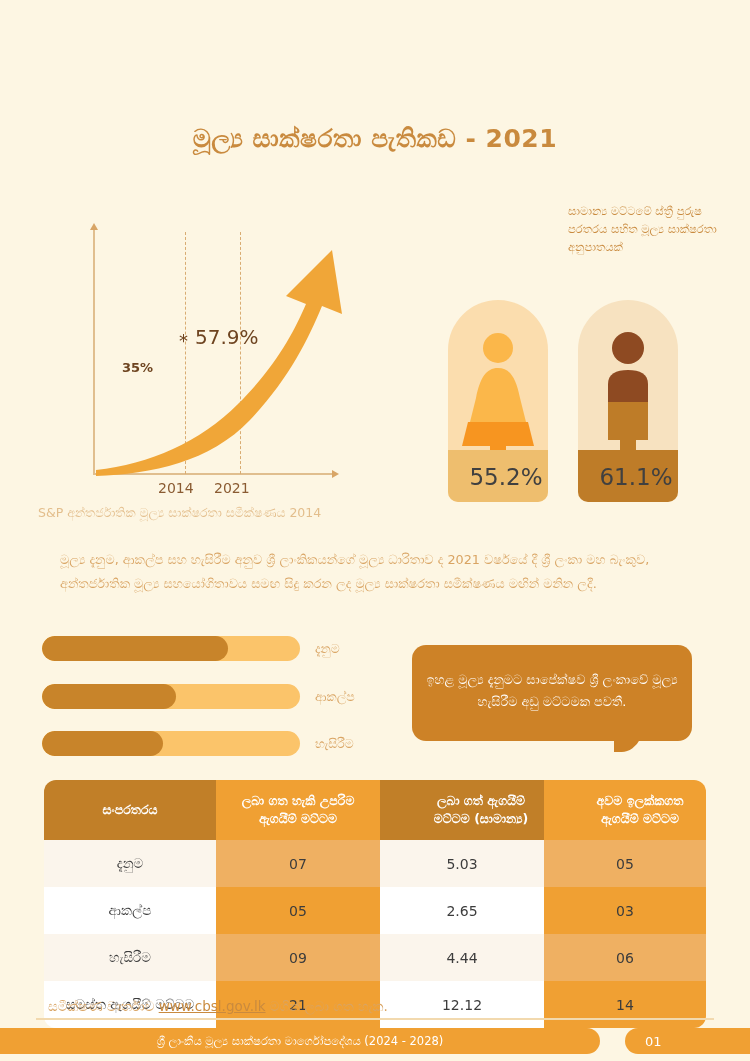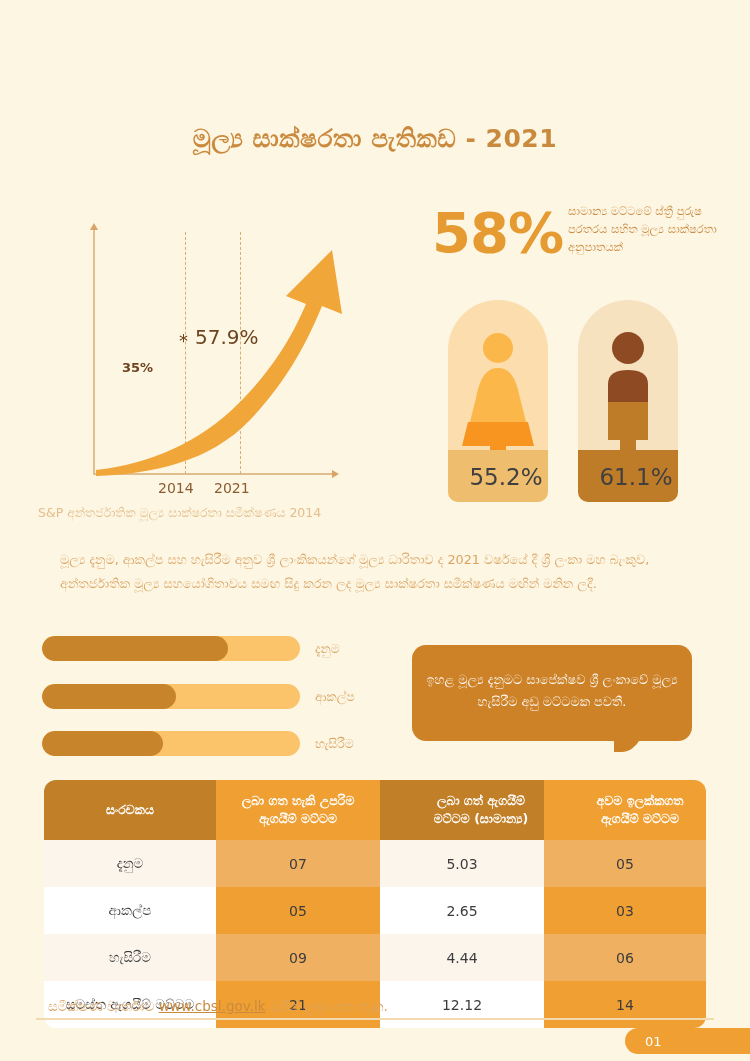--- a/index.html
+++ b/index.html
@@ -143,21 +143,20 @@
 
     <div class="star">*</div>
     <div class="val35">35%</div>
     <div class="val579">57.9%</div>
     <div class="tick a">2014</div>
     <div class="tick b">2021</div>
   </div>
 
   <div class="srcnote">S&amp;P අන්තර්ජාතික මූල්‍ය සාක්ෂරතා සමීක්ෂණය 2014</div>
 
-  <div class="big-pct">58%</div>
   <div class="big-pct-note">සාමාන්‍ය මට්ටමේ ස්ත්‍රී පුරුෂ පරතරය සහිත මූල්‍ය සාක්ෂරතා අනුපාතයක්</div>
 
   <div class="fig female">
     <svg width="100" height="160" viewBox="0 0 100 160" style="position:absolute;left:0;top:26px;">
       <circle cx="50" cy="22" r="15" fill="#FBB74A"></circle>
       <path d="M50 42 C62 42 68 52 72 72 L78 96 L22 96 L28 72 C32 52 38 42 50 42 Z" fill="#FBB74A"></path>
       <path d="M20 96 L80 96 L86 120 L58 120 L58 156 L42 156 L42 120 L14 120 Z" fill="#F79520"></path>
     </svg>
     <div class="base"></div>
     <div class="pct">55.2%</div>
@@ -191,21 +190,21 @@
   </div>
   <div class="barlabel r3">හැසිරීම</div>
 
   <div class="bubble">
     <div class="txt">ඉහළ මූල්‍ය දැනුමට සාපේක්ෂව ශ්‍රී ලංකාවේ මූල්‍ය හැසිරීම අඩු මට්ටමක පවතී.</div>
     <div class="tail"></div>
   </div>
 
   <div class="table">
     <div class="trow thead">
-      <div class="tcell c0">සංරචකය</div>
+      <div class="tcell c0">සංපරතරය</div>
       <div class="tcell c1">ලබා ගත හැකි උපරිම ඇගයීම් මට්ටම</div>
       <div class="tcell c2">ලබා ගත් ඇගයීම් මට්ටම (සාමාන්‍ය)</div>
       <div class="tcell c3">අවම ඉලක්කගත ඇගයීම් මට්ටම</div>
     </div>
     <div class="tbody">
       <div class="trow">
         <div class="tcell c0">දැනුම</div>
         <div class="tcell c1">07</div>
         <div class="tcell c2">5.03</div>
         <div class="tcell c3">05</div>
@@ -228,15 +227,16 @@
         <div class="tcell c2">12.12</div>
         <div class="tcell c3">14</div>
       </div>
     </div>
   </div>
 
   <div class="srcline"><span>සමීක්ෂණ වාර්තාව </span><a href="#">www.cbsl.gov.lk</a><span> මගින් ලබා ගත හැක.</span></div>
 
   <div class="rule"></div>
 
+  <div class="botbar">ශ්‍රී ලාංකීය මූල්‍ය සාක්ෂරතා මාර්ගෝපදේශය (2024 - 2028)</div>
   <div class="pagepill">01</div>
 
 </div>
 
 </body></html>

